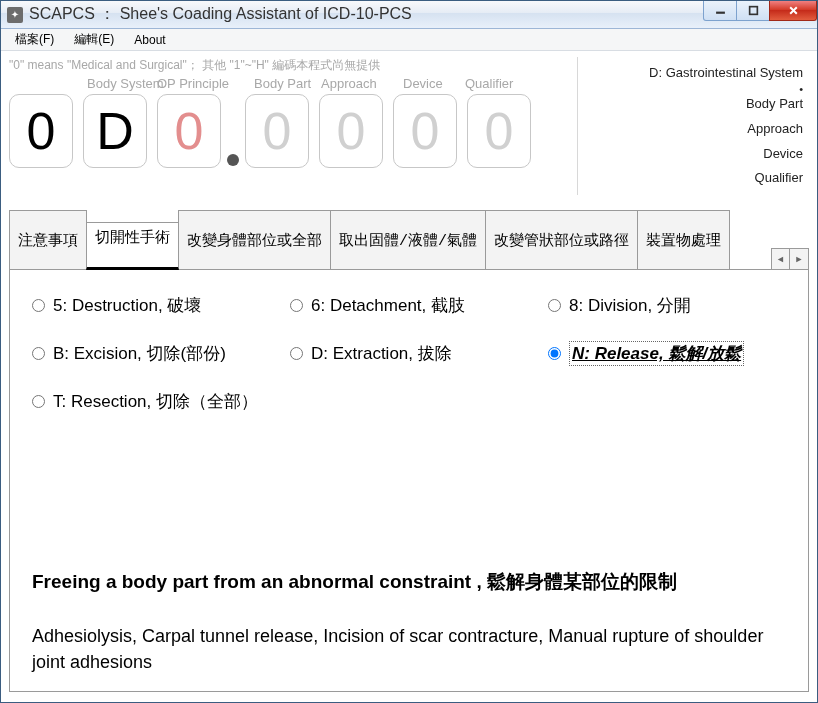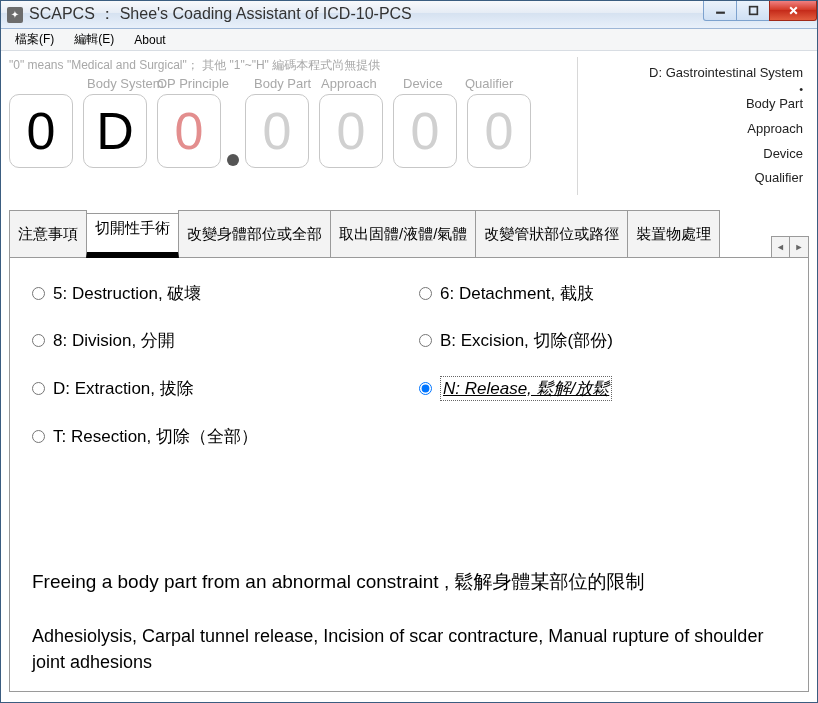--- a/index.html
+++ b/index.html
@@ -149,34 +149,35 @@
   .info-panel .dotmark { font-size: 11px; line-height: 0.6; }
   .tabs-row {
     display: flex;
     align-items: flex-end;
     margin-top: 14px;
     position: relative;
   }
   .tab {
     border: 1px solid #9a9a9a;
     border-bottom: none;
-    padding: 14px 8px;
+    padding: 20px 8px;
     font-size: 15px;
     background: #f3f3f3;
     margin-right: -1px;
     position: relative;
     top: 1px;
     cursor: default;
+    font-family: Liberation Mono, monospace;
   }
   .tab.active {
     background: #fff;
     top: 0;
     padding-top: 5px;
     z-index: 2;
-    border-bottom: 6px solid #000000;
+    border-bottom: 3px solid #000000;
     margin-bottom: -1px;
   }
   .tab-arrows {
     margin-left: auto;
     display: flex;
     border: 1px solid #9a9a9a;
     height: 22px;
     position: relative;
     top: 1px;
   }
@@ -191,46 +192,46 @@
   .tab-content {
     border: 1px solid #9a9a9a;
     flex: 1;
     padding: 24px 22px 16px 22px;
     display: flex;
     flex-direction: column;
     position: relative;
   }
   .options {
     display: grid;
-    grid-template-columns: 1fr 1fr;
+    grid-template-columns: 1fr 1fr 1fr;
     column-gap: 20px;
     row-gap: 24px;
     font-size: 17px;
   }
   .opt {
     display: flex;
     align-items: center;
     gap: 8px;
   }
   .opt input { margin: 0; }
   .opt label { cursor: default; }
   .opt.selected label {
-    font-weight: normal;
+    font-weight: bold;
     font-style: italic;
     text-decoration: underline;
     border: 1px dotted #666;
     padding: 0 2px;
   }
   .desc-block {
     margin-top: auto;
     padding-top: 30px;
   }
   .desc-title {
     font-size: 19px;
-    font-weight: normal;
+    font-weight: bold;
   }
   .desc-examples {
     margin-top: 28px;
     font-size: 18px;
     line-height: 1.45;
   }
 </style>
 </head>
 <body>
 

